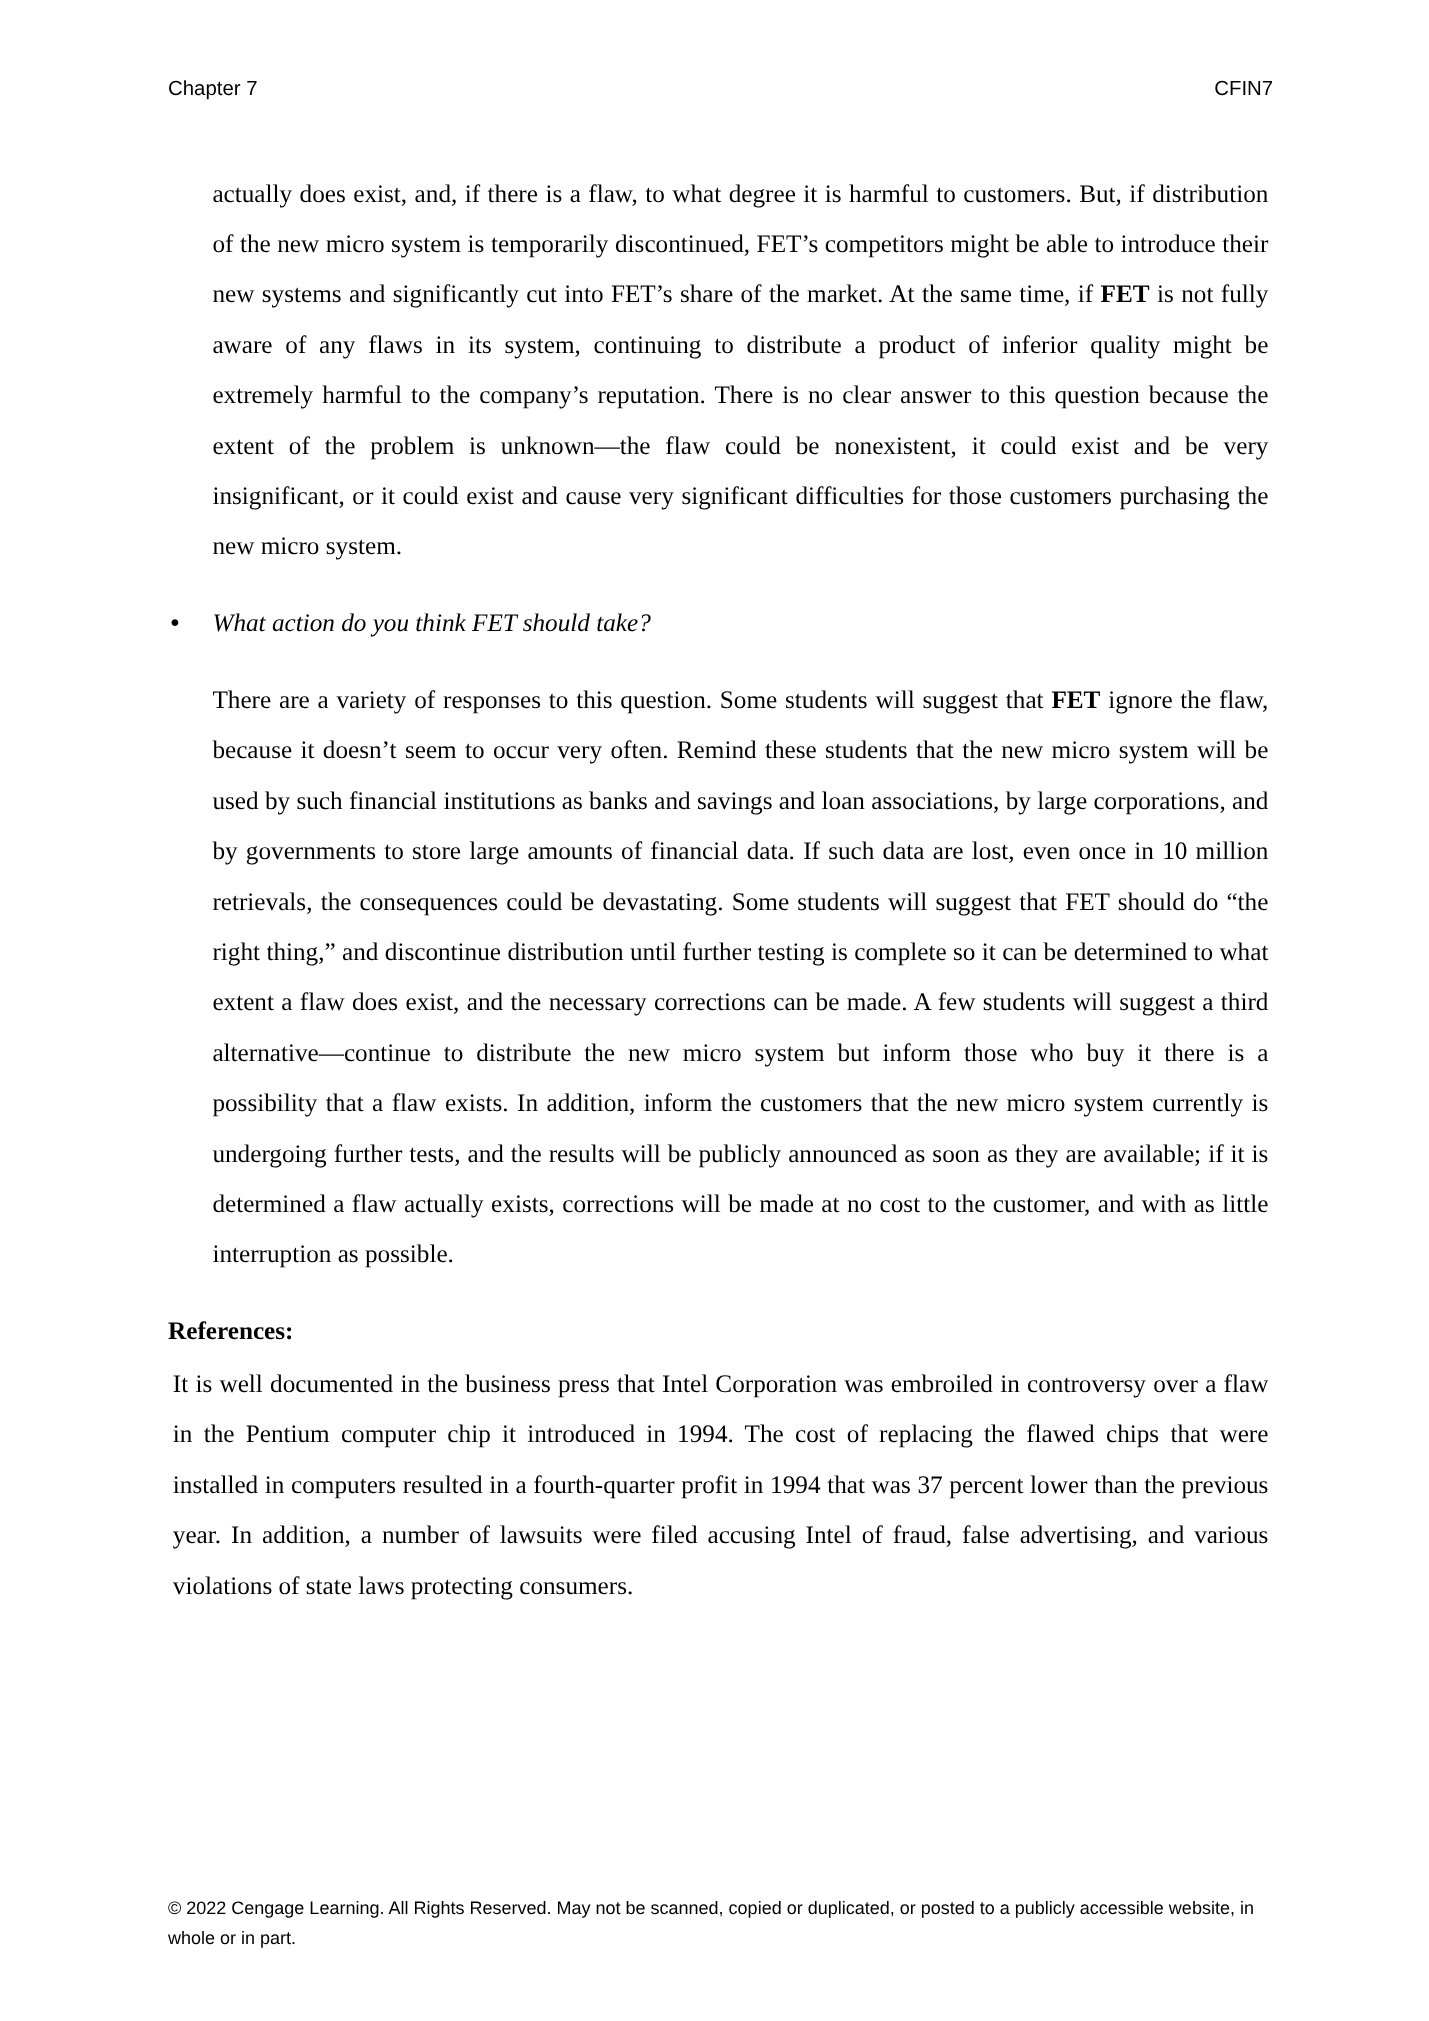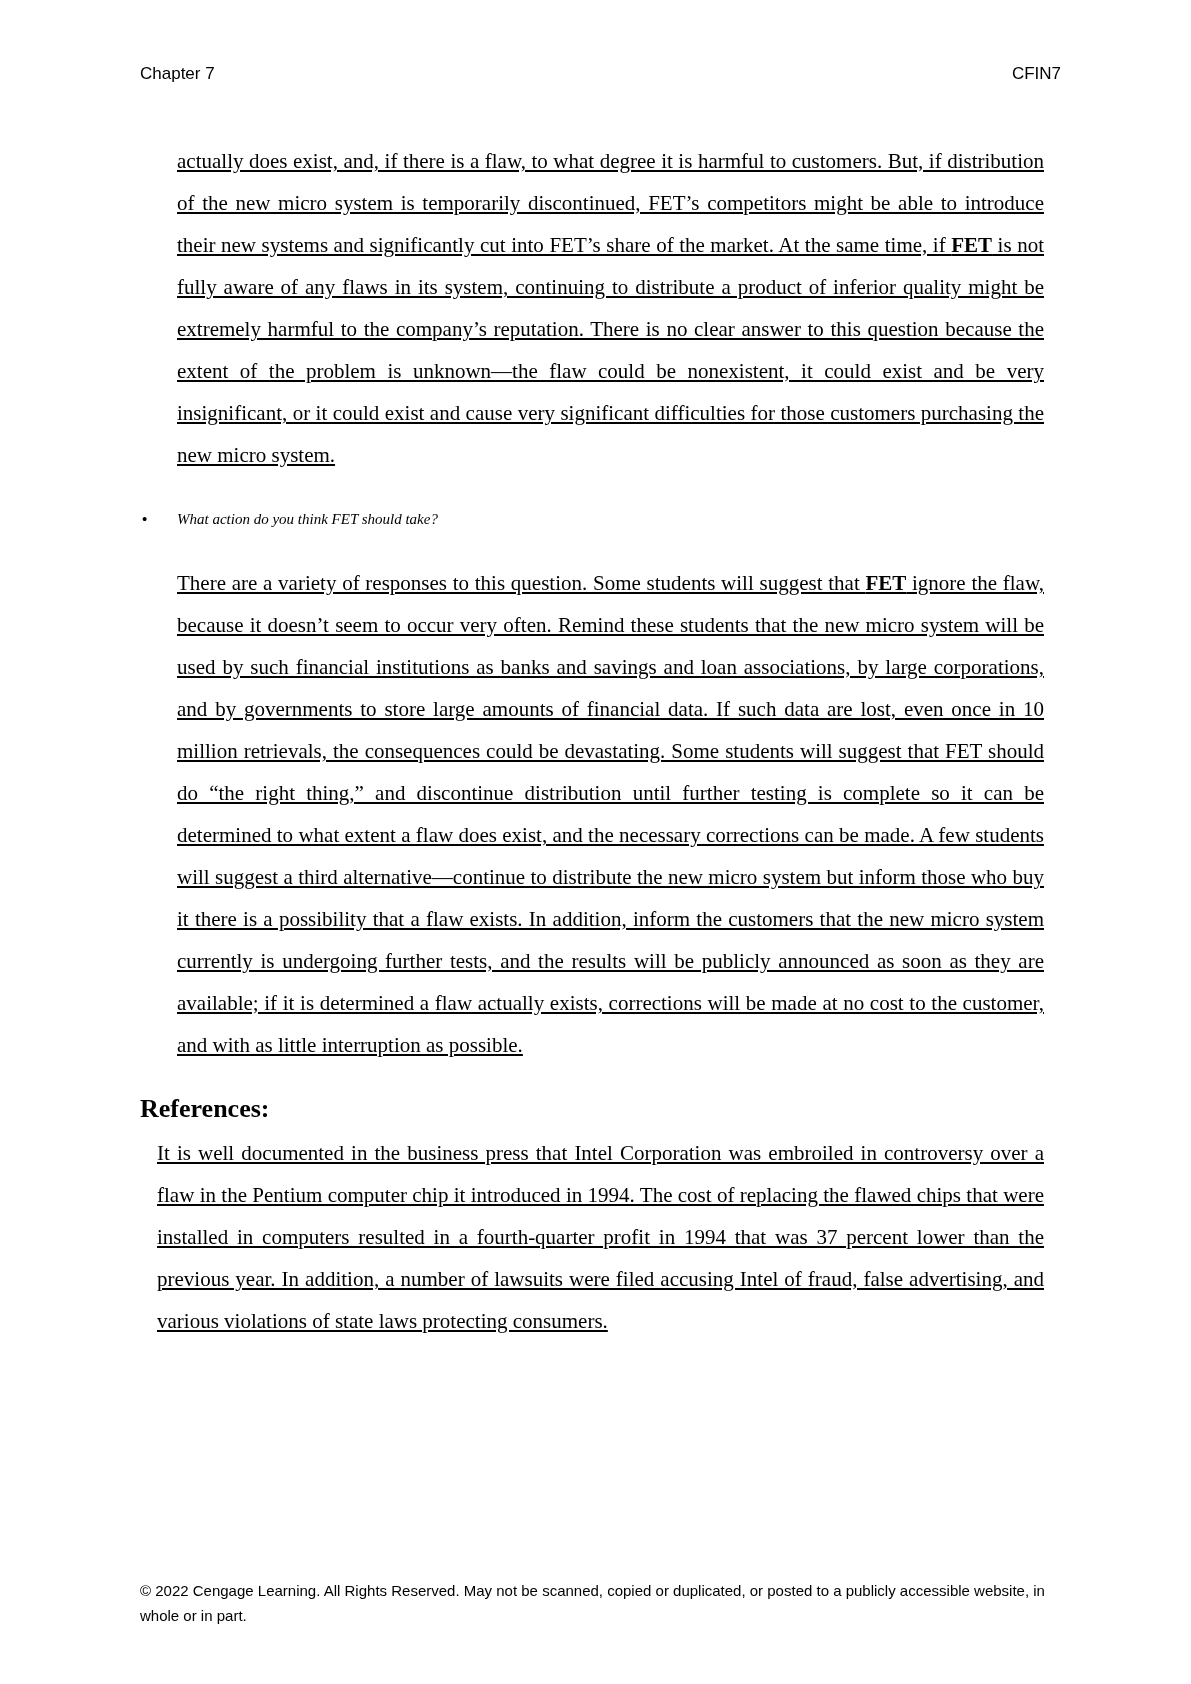--- a/index.html
+++ b/index.html
@@ -26,51 +26,50 @@
     justify-content: space-between;
     font-family: "Liberation Sans", sans-serif;
     font-size: 17px;
     line-height: 20px;
     margin-bottom: 56px;
   }
   .para {
     font-size: 21px;
     line-height: 42px;
     text-align: justify;
-    margin: 17px;
-    text-decoration: underline;
+    margin: 4px;
   }
   .indent {
     margin-left: 37px;
   }
   .bullets {
     list-style: none;
     margin: 22px 0;
     padding: 0;
   }
   .bullets li {
     position: relative;
     padding-left: 37px;
-    font-size: 15px;
+    font-size: 21px;
     line-height: 42px;
     font-style: italic;
   }
   .bullets li::before {
     content: "\2022";
     position: absolute;
     left: 2px;
     top: 0;
     font-style: normal;
     font-weight: bold;
   }
   .answer {
     margin-top: 22px;
   }
   .refs-heading {
-    font-size: 26px;
+    font-size: 21px;
     line-height: 42px;
     font-weight: bold;
     margin: 22px 0 0 0;
   }
   .refs {
     margin-top: 2px;
   }
   .page-footer {
     position: absolute;
     left: 140px;

